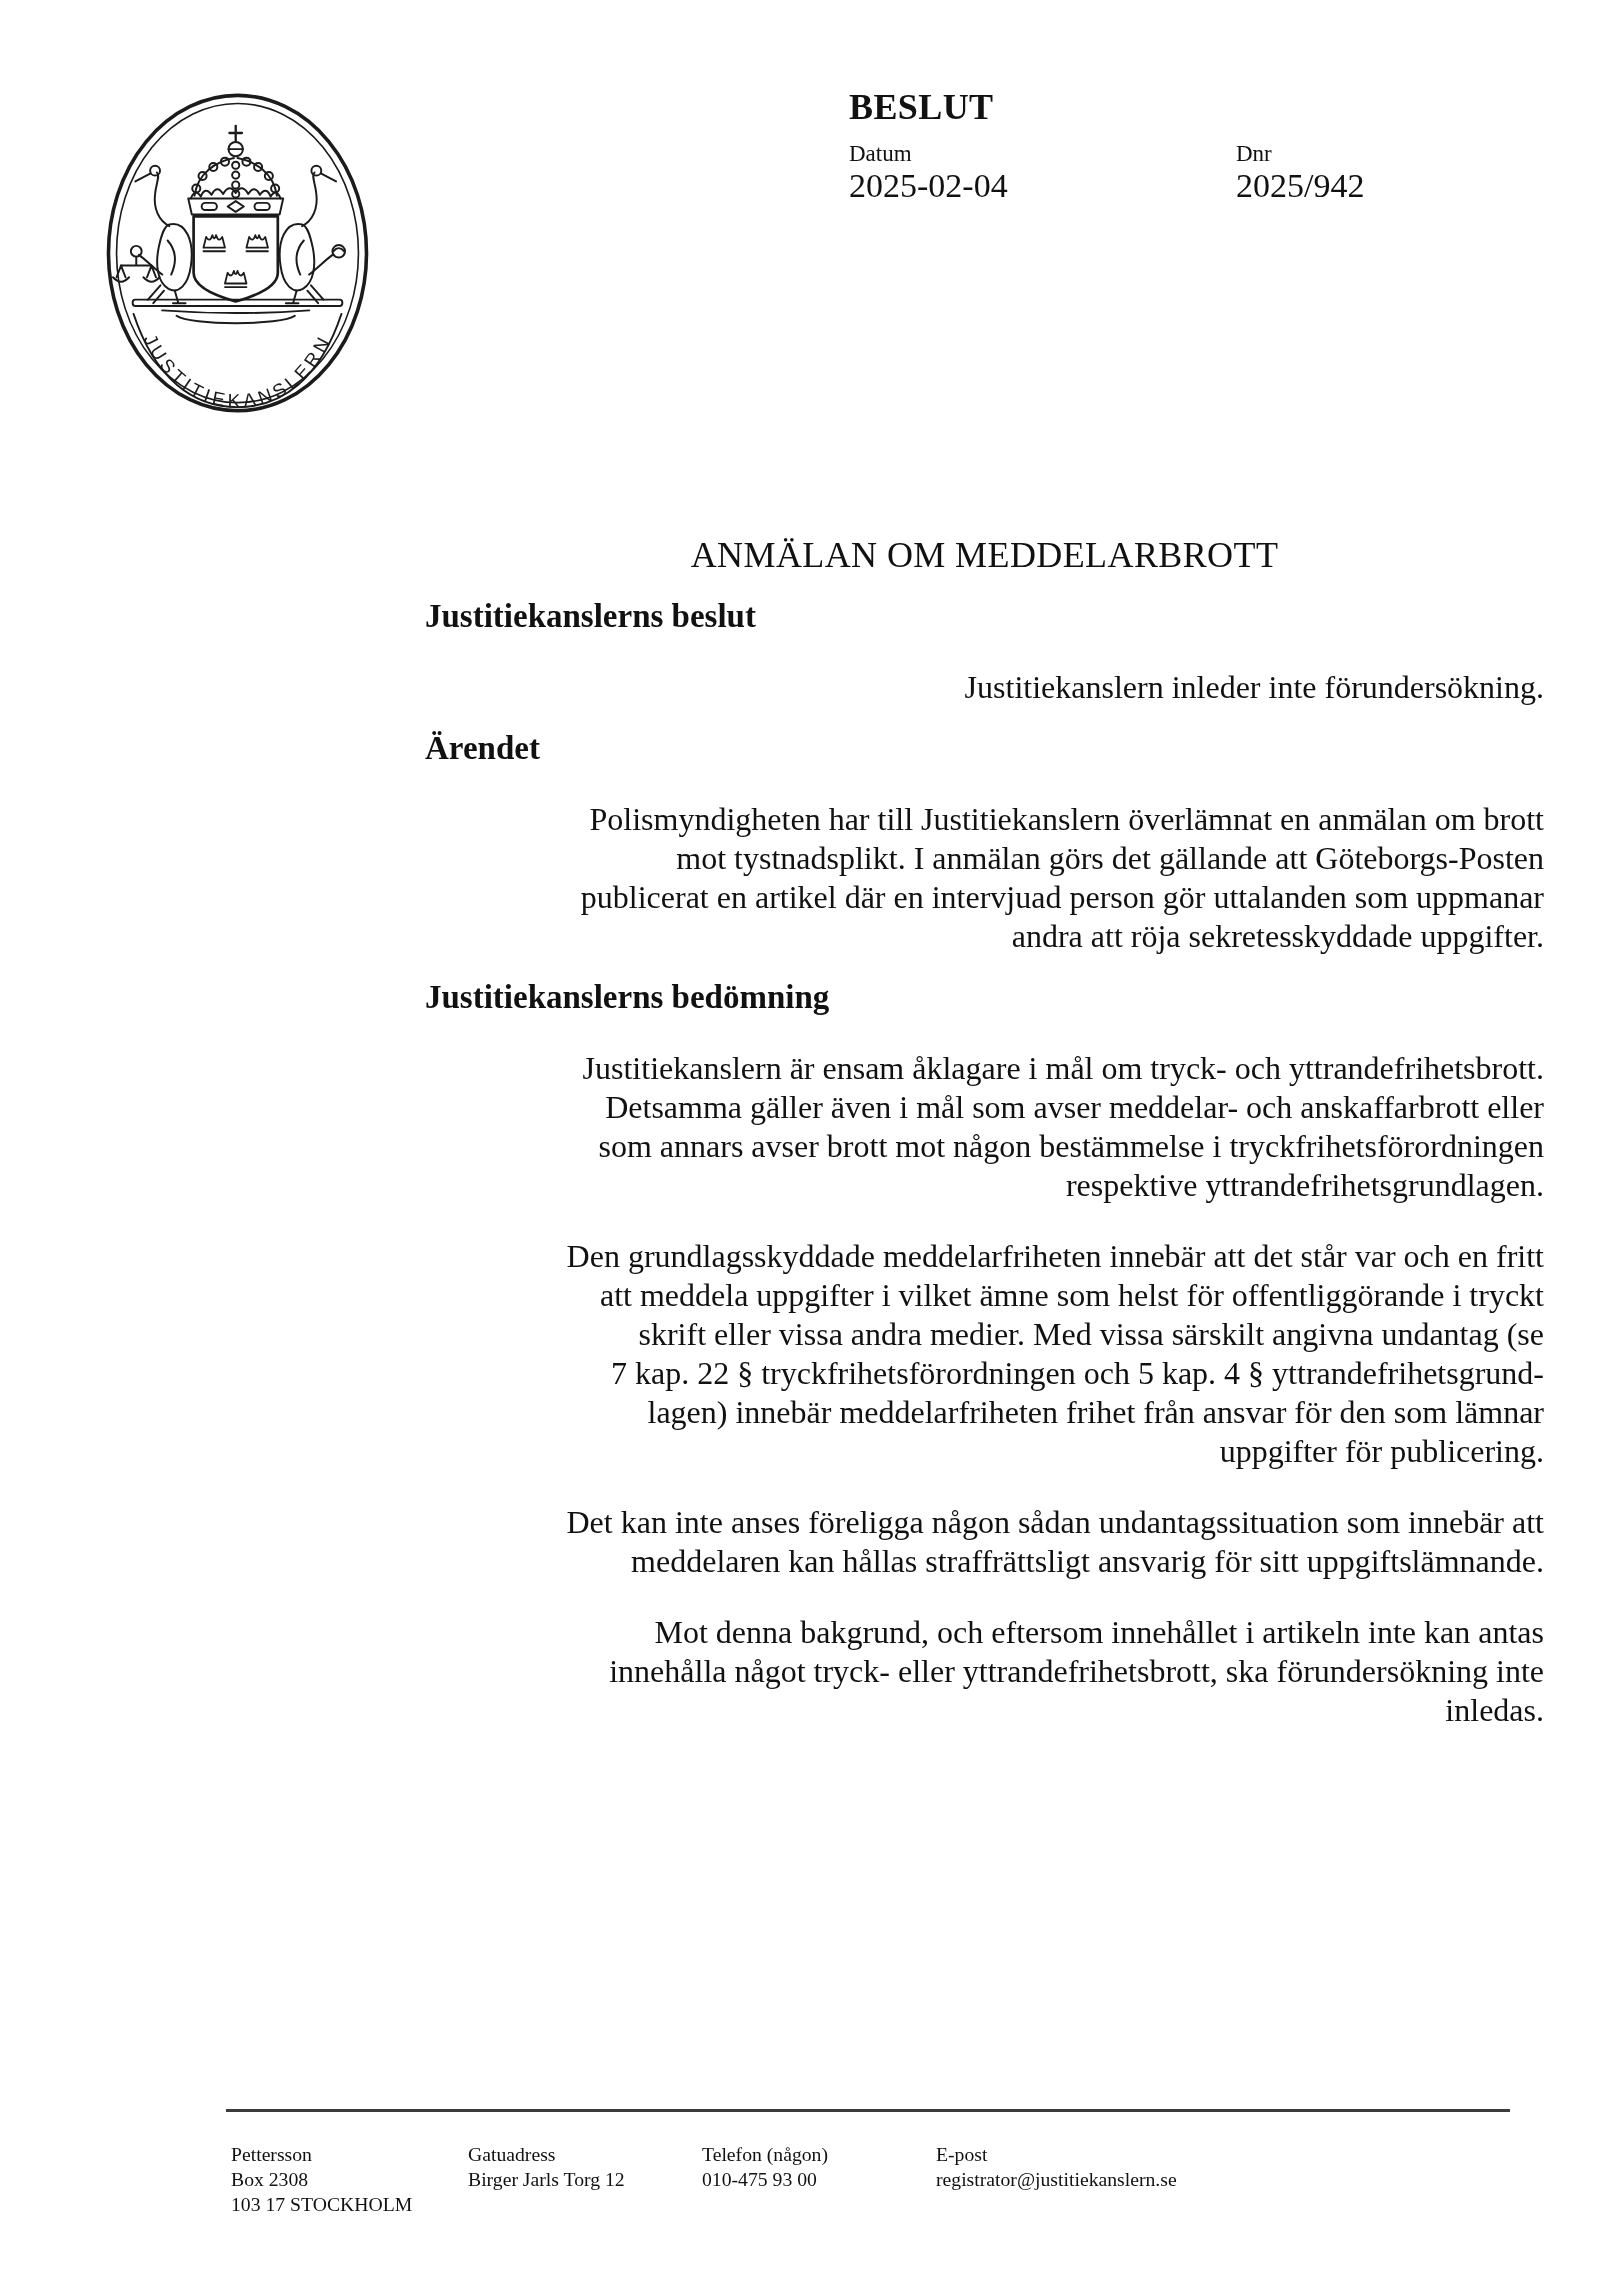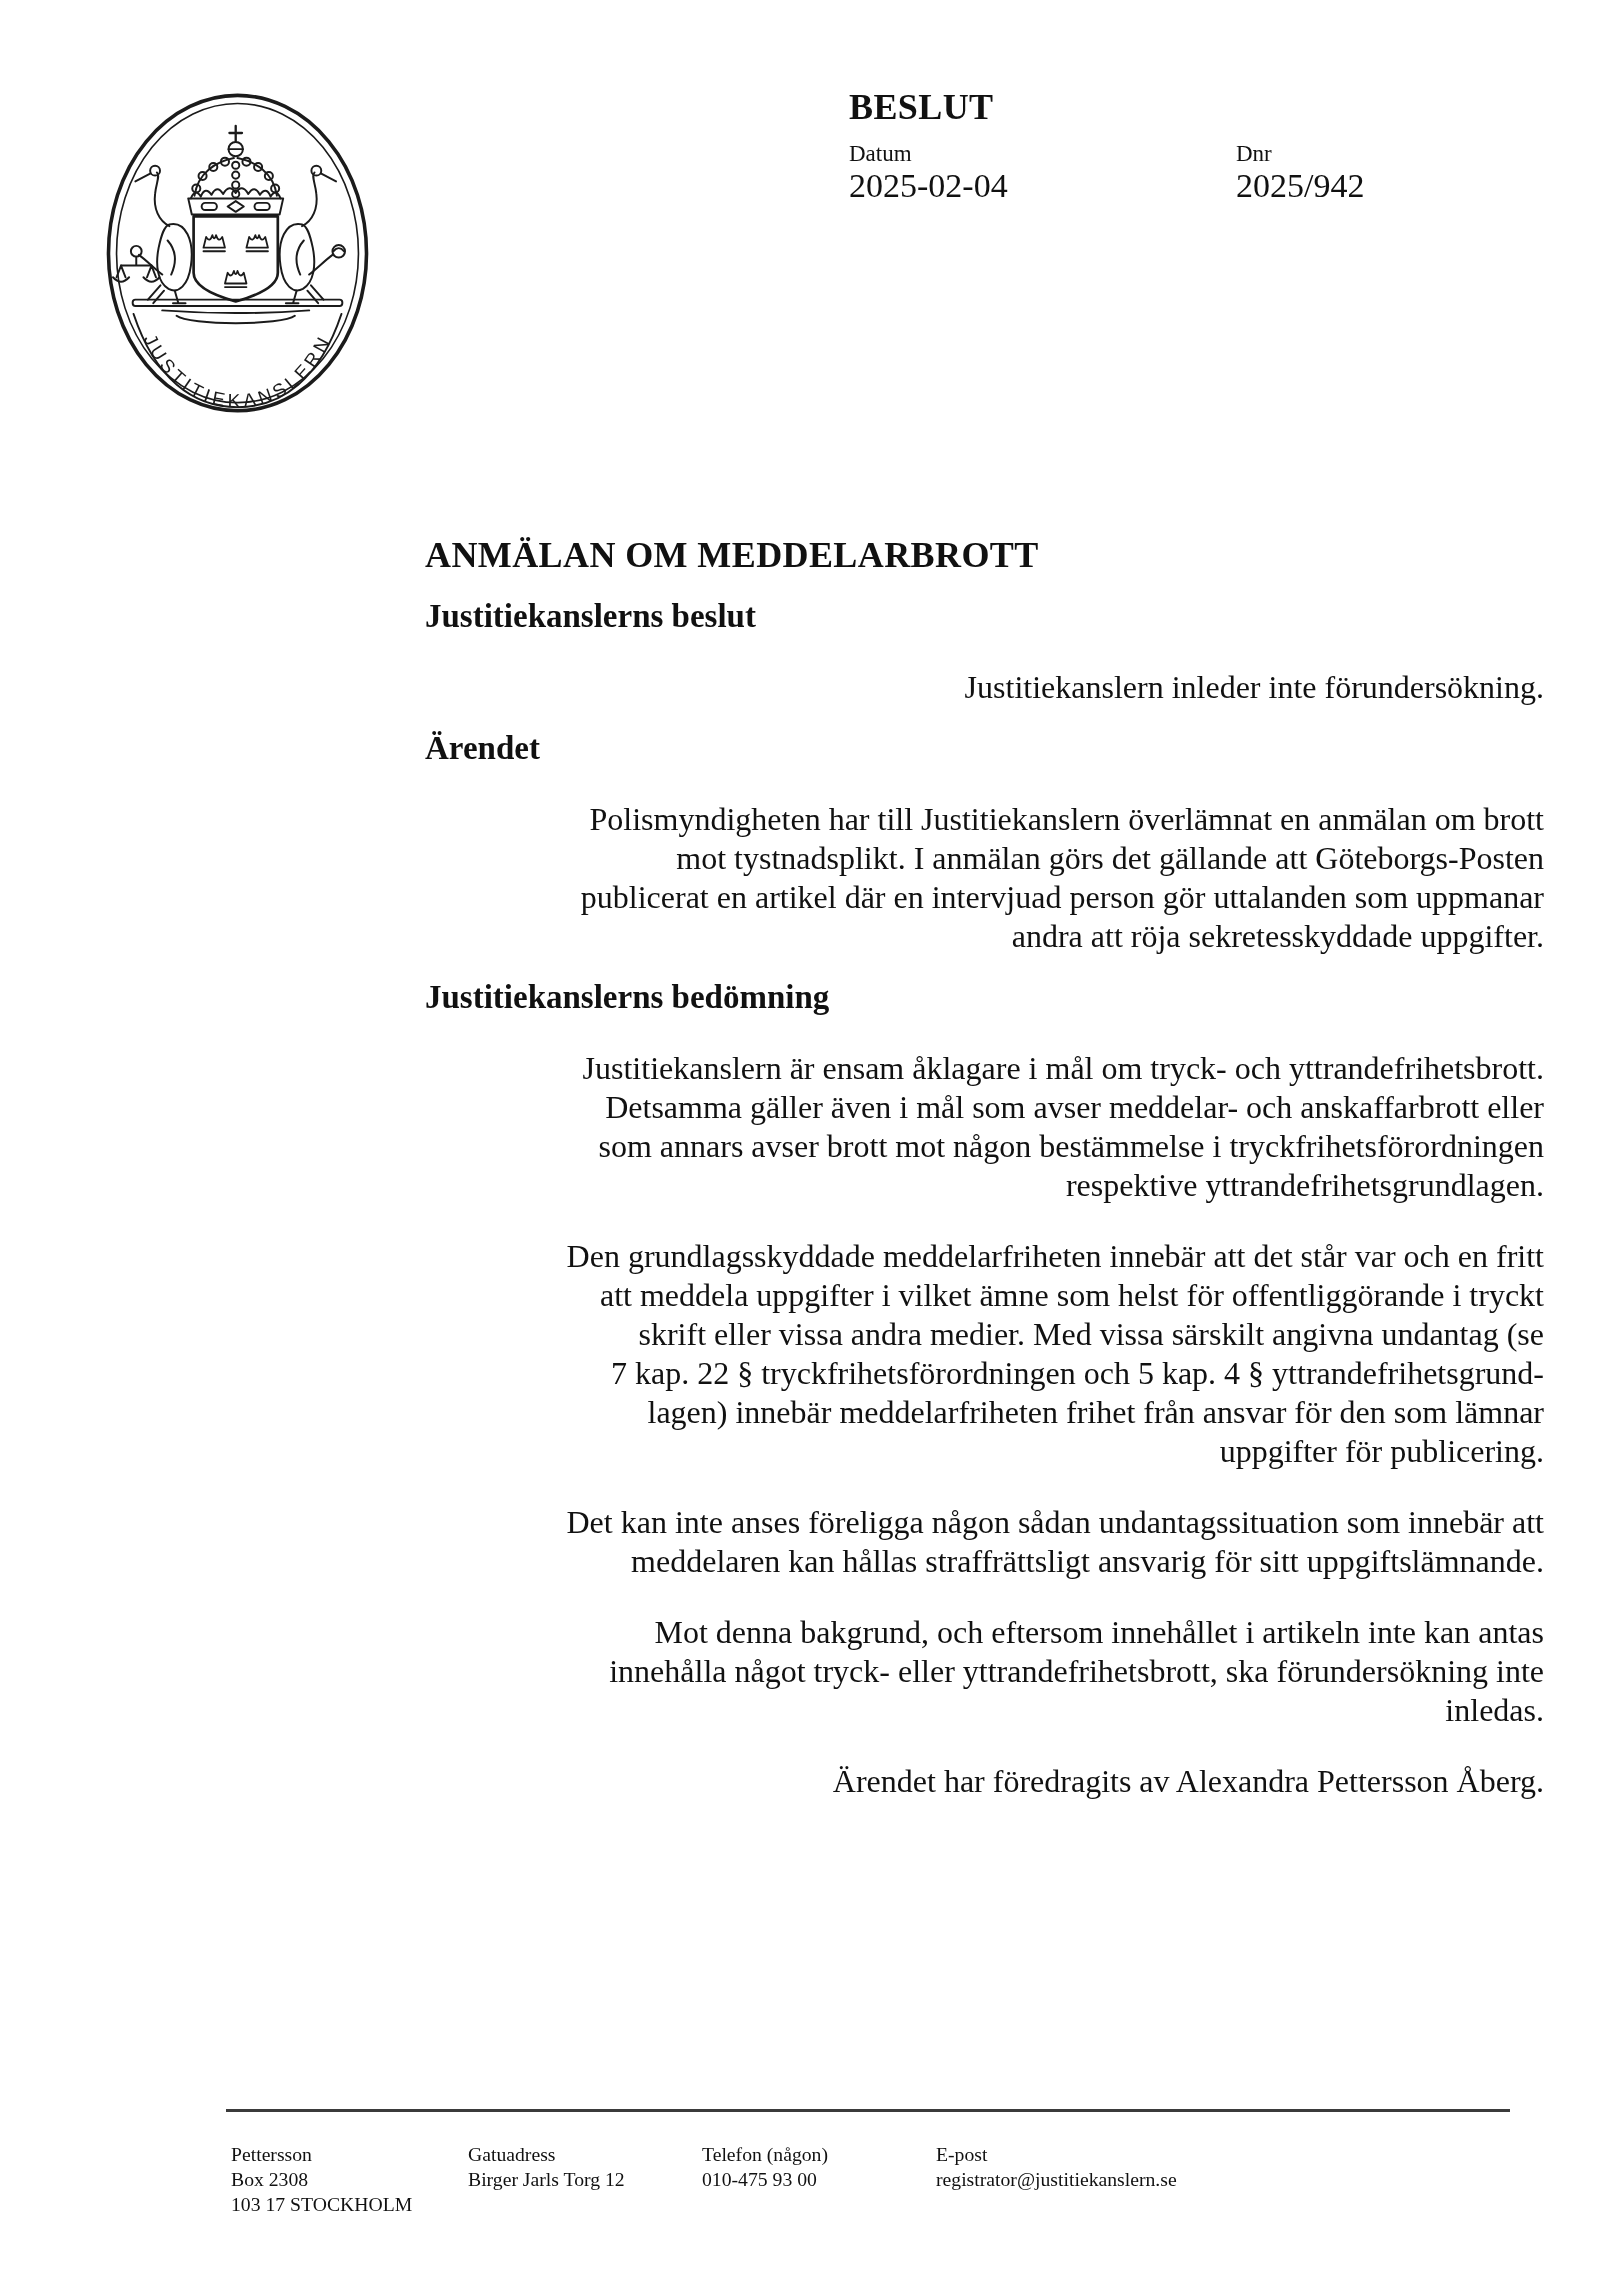--- a/index.html
+++ b/index.html
@@ -24,21 +24,21 @@
   .meta-label { position: absolute; font-size: 23px; line-height: 25px; }
   .meta-value { position: absolute; font-size: 34px; line-height: 38px; }
   .date-label  { left: 849px;  top: 141px; }
   .date-value  { left: 849px;  top: 167px; }
   .dnr-label   { left: 1236px; top: 141px; }
   .dnr-value   { left: 1236px; top: 167px; }
 
   
   .doc-body { position: absolute; left: 425px; top: 536px; width: 1119px; }
   .doc-title {
-    font-size: 36px; font-weight: bold; line-height: 39px; margin: 0; letter-spacing: 0.4px;
+    font-size: 36px; font-weight: normal; line-height: 39px; margin: 0; letter-spacing: 0.4px; text-align: center;
   }
   .sec-heading {
     font-size: 33px; font-weight: bold; line-height: 39px; margin: 22px 0 0 0;
   }
   .para {
     font-size: 32px; line-height: 39px; margin: 32px 0 0 0;
     white-space: pre-line;
     text-align: right;
   }
 
@@ -153,21 +153,20 @@
 att meddela uppgifter i vilket ämne som helst för offentliggörande i tryckt
 skrift eller vissa andra medier. Med vissa särskilt angivna undantag (se
 7 kap. 22 § tryckfrihetsförordningen och 5 kap. 4 § yttrandefrihetsgrund-
 lagen) innebär meddelarfriheten frihet från ansvar för den som lämnar
 uppgifter för publicering.</p>
     <p class="para">Det kan inte anses föreligga någon sådan undantagssituation som innebär att
 meddelaren kan hållas straffrättsligt ansvarig för sitt uppgiftslämnande.</p>
     <p class="para">Mot denna bakgrund, och eftersom innehållet i artikeln inte kan antas
 innehålla något tryck- eller yttrandefrihetsbrott, ska förundersökning inte
 inledas.</p>
-    <p class="para">Ärendet har föredragits av Alexandra Pettersson Åberg.</p>
   </div>
 
   <div class="footer-rule"></div>
 
   <div class="footer-col col-postal">
     <span class="f-label">Pettersson</span>
     <span class="f-lines">Box 2308
 103 17 STOCKHOLM</span>
   </div>
   <div class="footer-col col-street">

